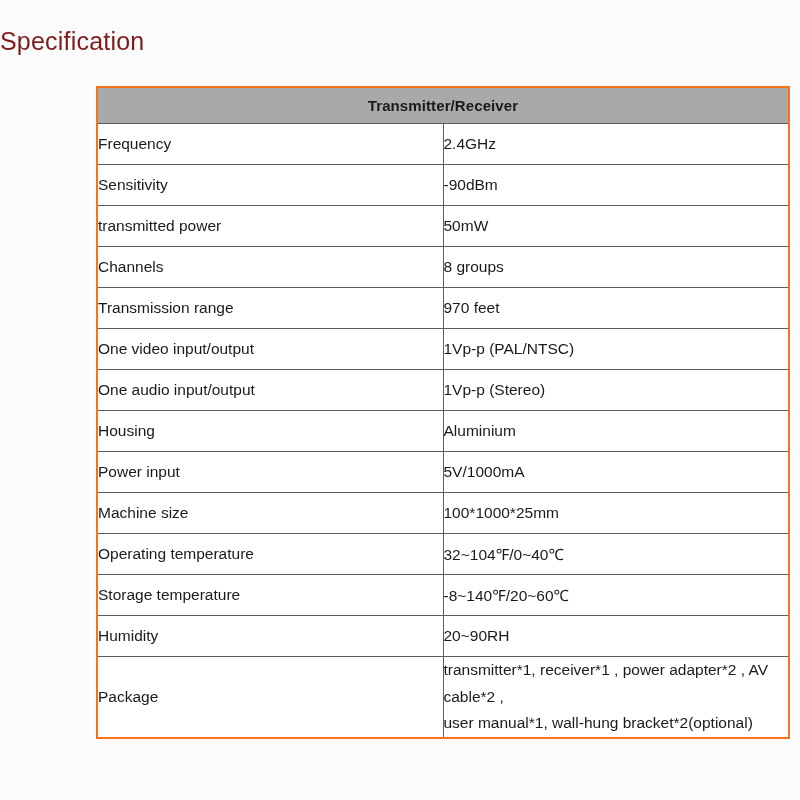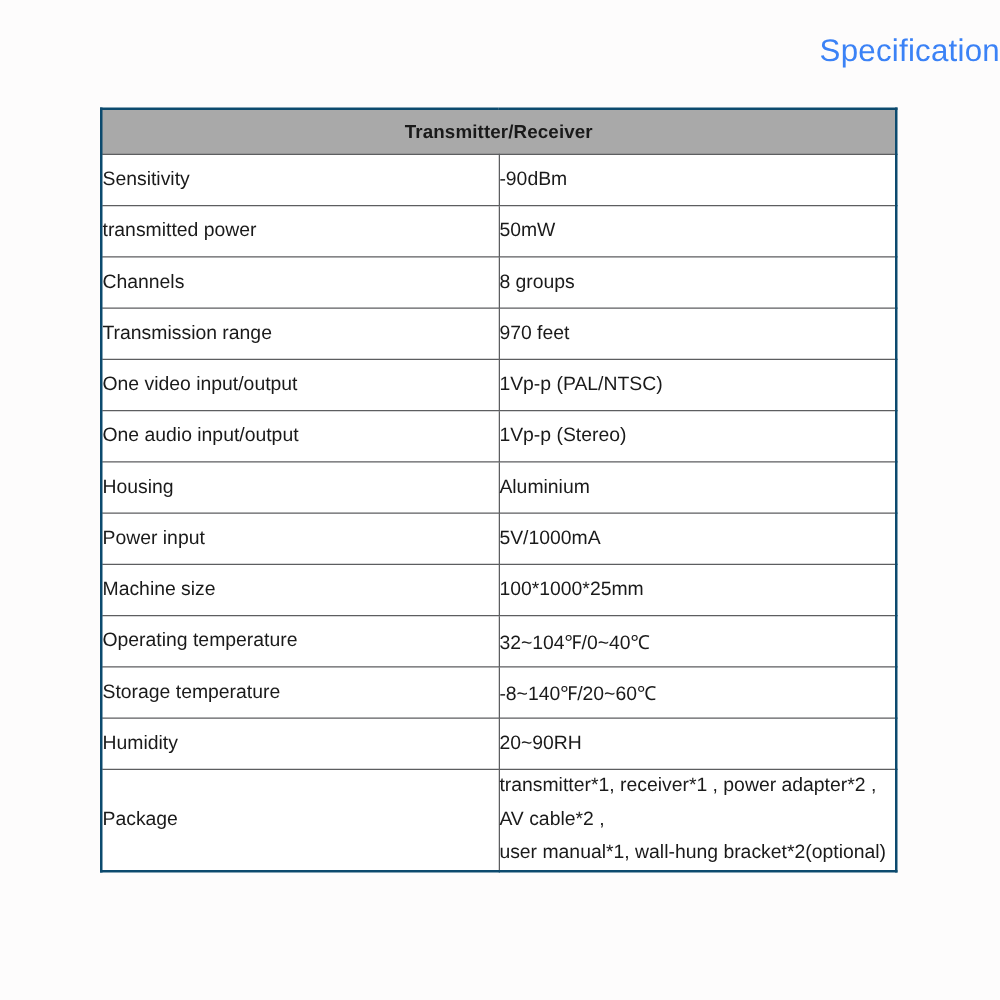--- a/index.html
+++ b/index.html
@@ -20,36 +20,36 @@
     width: 800px;
     height: 800px;
     box-sizing: border-box;
   }
 
   .title {
     position: absolute;
     top: 27px;
     left: 0;
     width: 800px;
-    text-align: right;
+    text-align: left;
     font-size: 25px;
     font-weight: 400;
     letter-spacing: 0.2px;
-    color: #3b82f6;
+    color: #7f1d1d;
   }
 
   .spec-table {
     position: absolute;
-    left: 80px;
+    left: 96px;
     top: 86px;
-    width: 638px;
+    width: 694px;
     border-collapse: collapse;
     table-layout: fixed;
     background: #ffffff;
-    border: 2px solid #0c4a6e;
+    border: 2px solid #f97316;
   }
 
   .spec-table td,
   .spec-table th {
     border: 1px solid #5d5e60;
     padding: 0;
     vertical-align: middle;
   }
 
   .header-row th {
@@ -98,20 +98,24 @@
 
   <div class="title">Specification</div>
 
   <table class="spec-table">
     <tbody>
       <tr class="header-row">
         <th colspan="2">Transmitter/Receiver</th>
       </tr>
 
       <tr class="spec-row">
+        <td class="cell-label">Frequency</td>
+        <td class="cell-value">2.4GHz</td>
+      </tr>
+      <tr class="spec-row">
         <td class="cell-label">Sensitivity</td>
         <td class="cell-value">-90dBm</td>
       </tr>
       <tr class="spec-row">
         <td class="cell-label">transmitted power</td>
         <td class="cell-value">50mW</td>
       </tr>
       <tr class="spec-row">
         <td class="cell-label">Channels</td>
         <td class="cell-value">8 groups</td>

